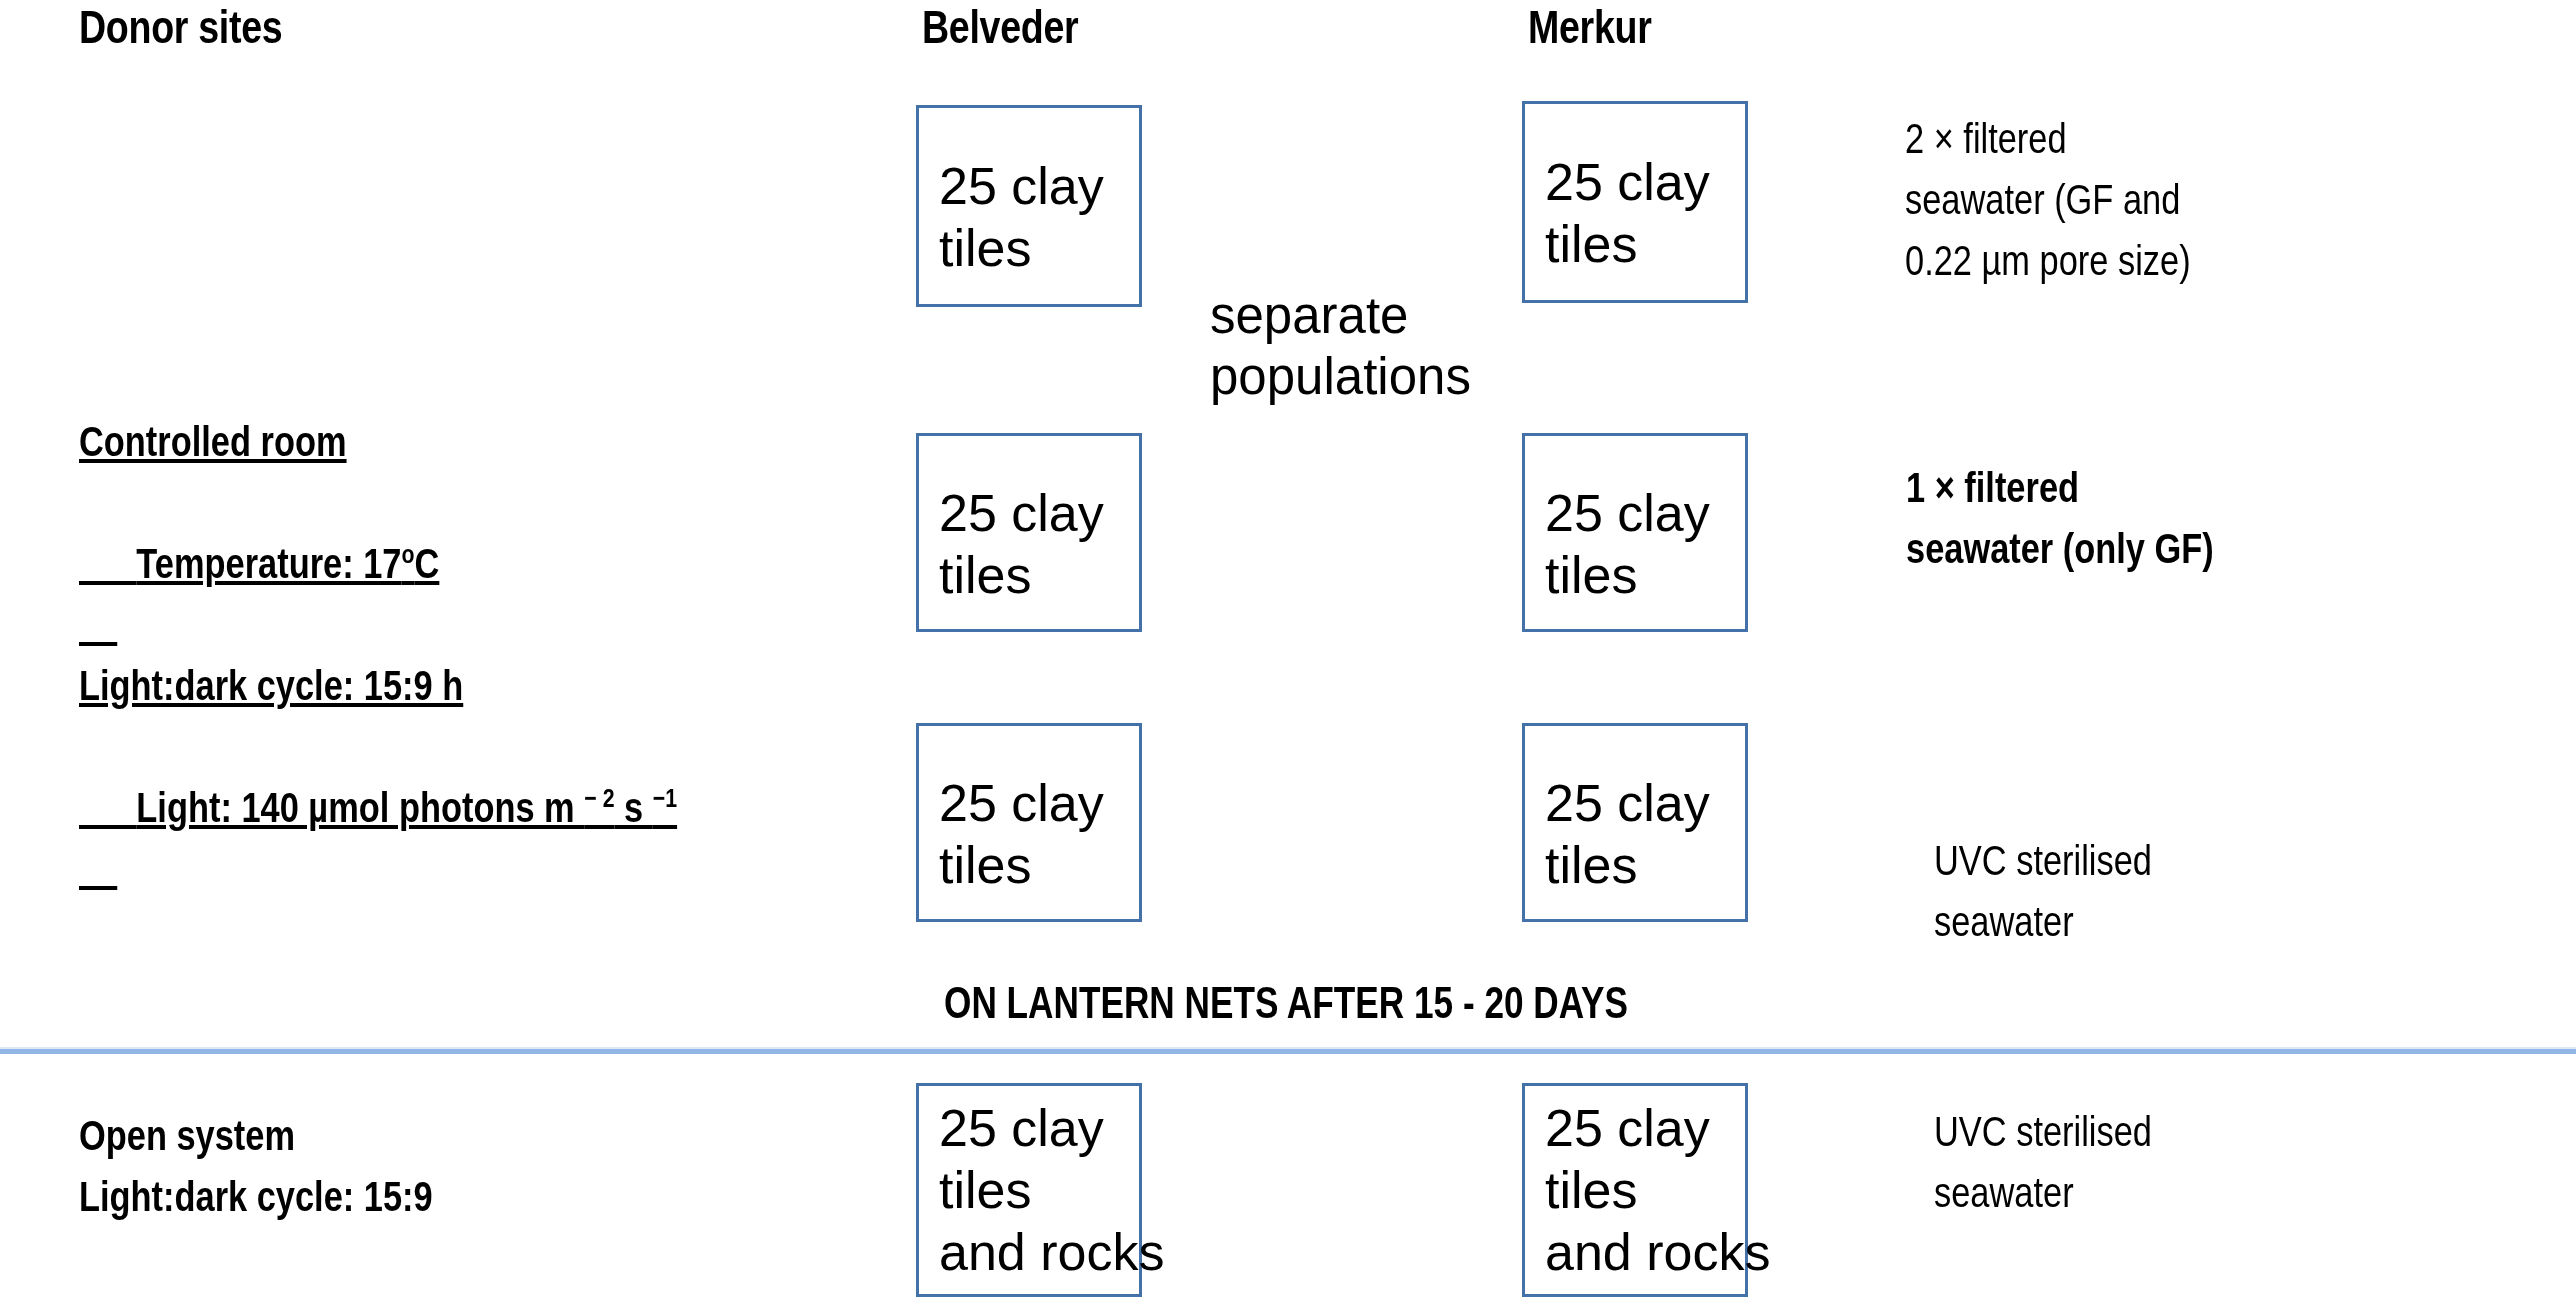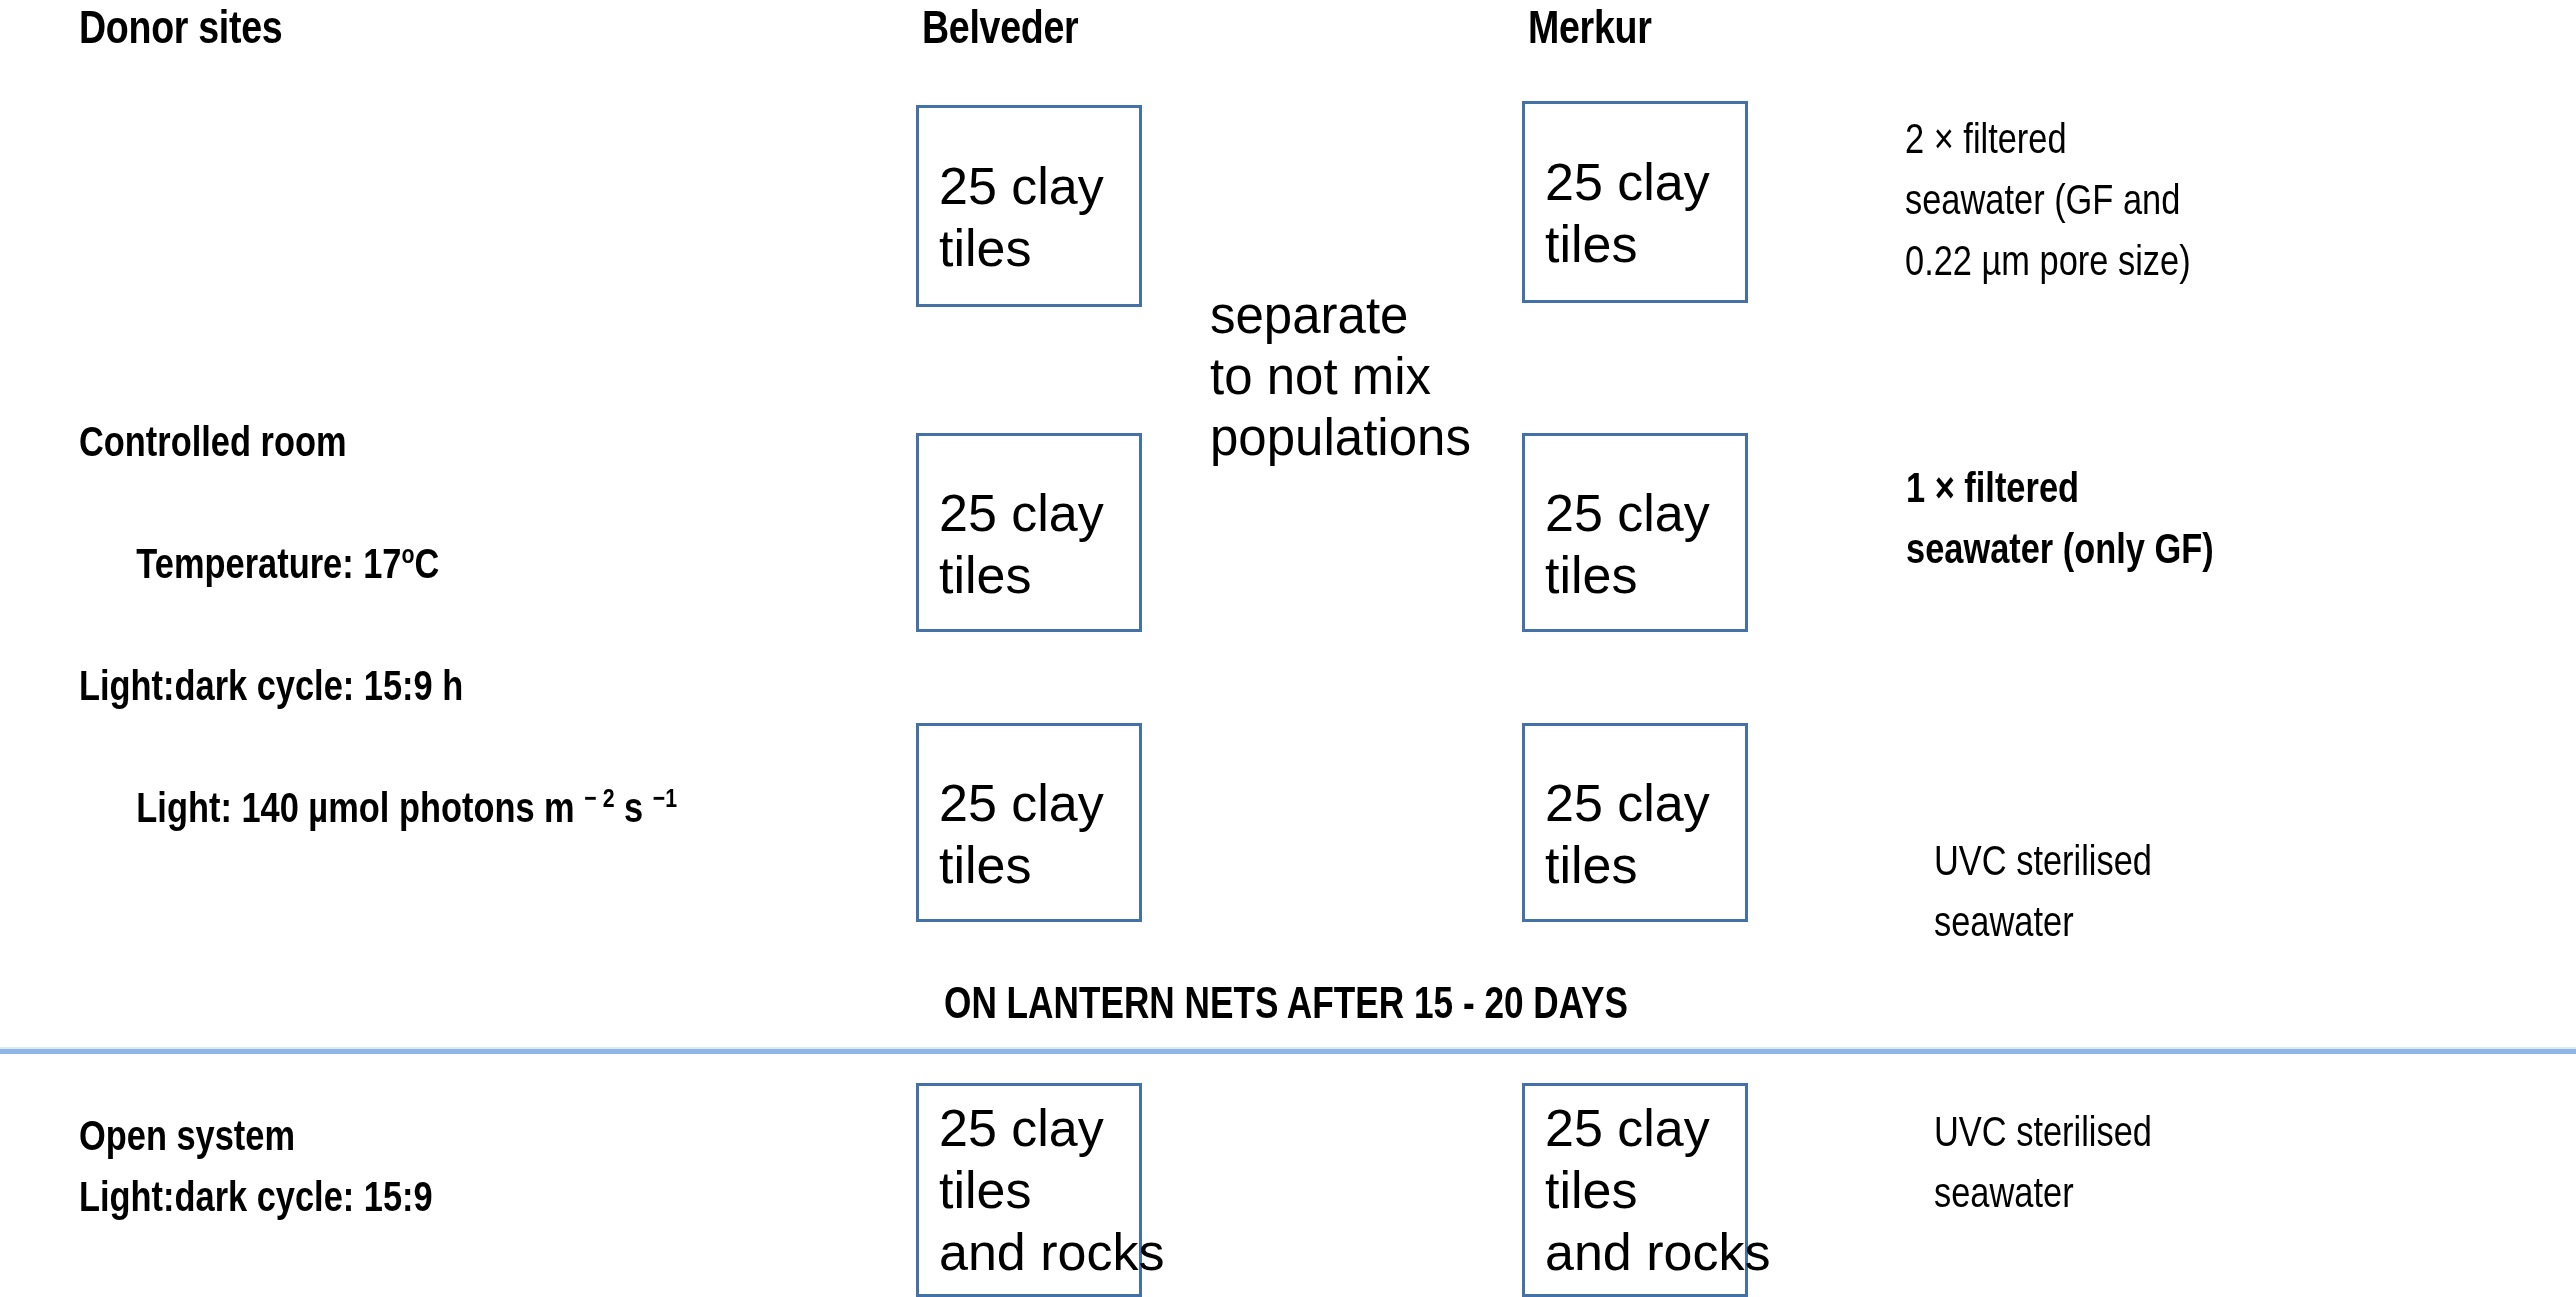--- a/index.html
+++ b/index.html
@@ -82,35 +82,34 @@
 <body>
 
 <div id="canvas">
 
   <div class="abs cond hdr" style="left:79px; top:-1.5px;">Donor sites</div>
 
   <div class="abs cond hdr" style="left:922px; top:-1.5px;">Belveder</div>
 
   <div class="abs cond hdr" style="left:1528px; top:-1.5px;">Merkur</div>
 
-  <div class="abs" style="left:79px; top:411px; width:835px;">
+  <div class="abs" style="left:79px; top:411px; width:835px;text-decoration:underline;">
     <div class="cond body-cond-b">Controlled room</div>
     <div class="cond body-cond-b">
       <span>Temperature: 17</span><sup>o</sup><span>C</span>
     </div>
     <div class="cond body-cond-b">Light:dark cycle: 15:9 h</div>
     <div class="cond body-cond-b">
       <span>Light: 140 µmol photons m </span><sup>− 2</sup><span> s </span><sup>−1</sup>
     </div>
   </div>
 
 
   <div class="abs" style="left:1210px; top:285px; width:319px;">
     <div class="midtext">separate</div>
-    <div class="midtext">to not mix</div>
     <div class="midtext">populations</div>
   </div>
 
   <div class="abs tilebox" style="left:916px; top:105px; width:226px; height:202px;">
     <div class="boxtext" style="top:47px;">25 clay</div>
     <div class="boxtext" style="top:109px;">tiles</div>
   </div>
 
   <div class="abs tilebox" style="left:916px; top:433px; width:226px; height:199px;">
     <div class="boxtext" style="top:46px;">25 clay</div>

